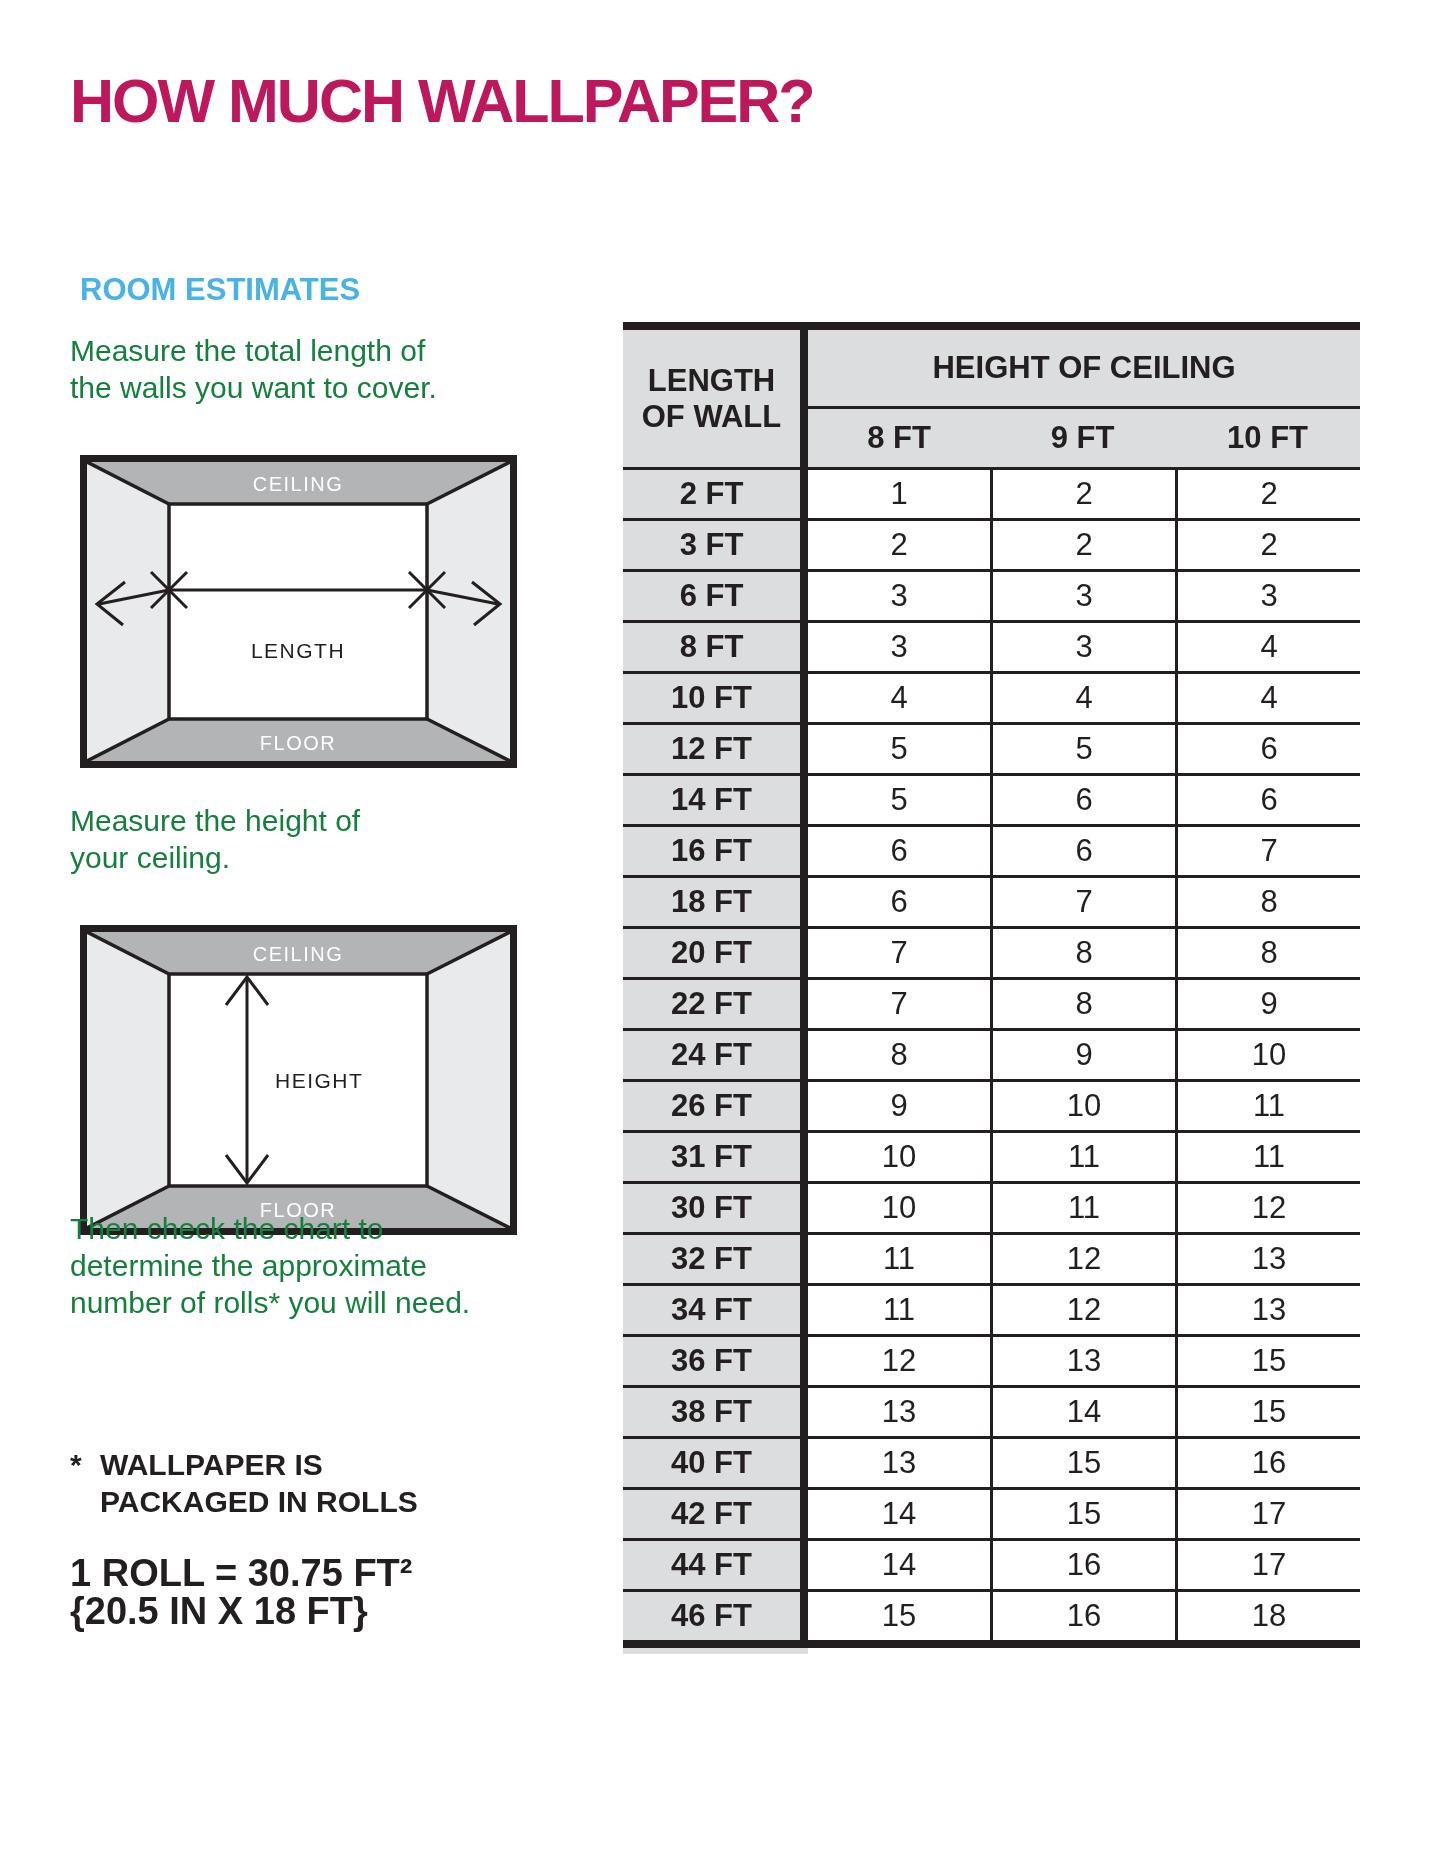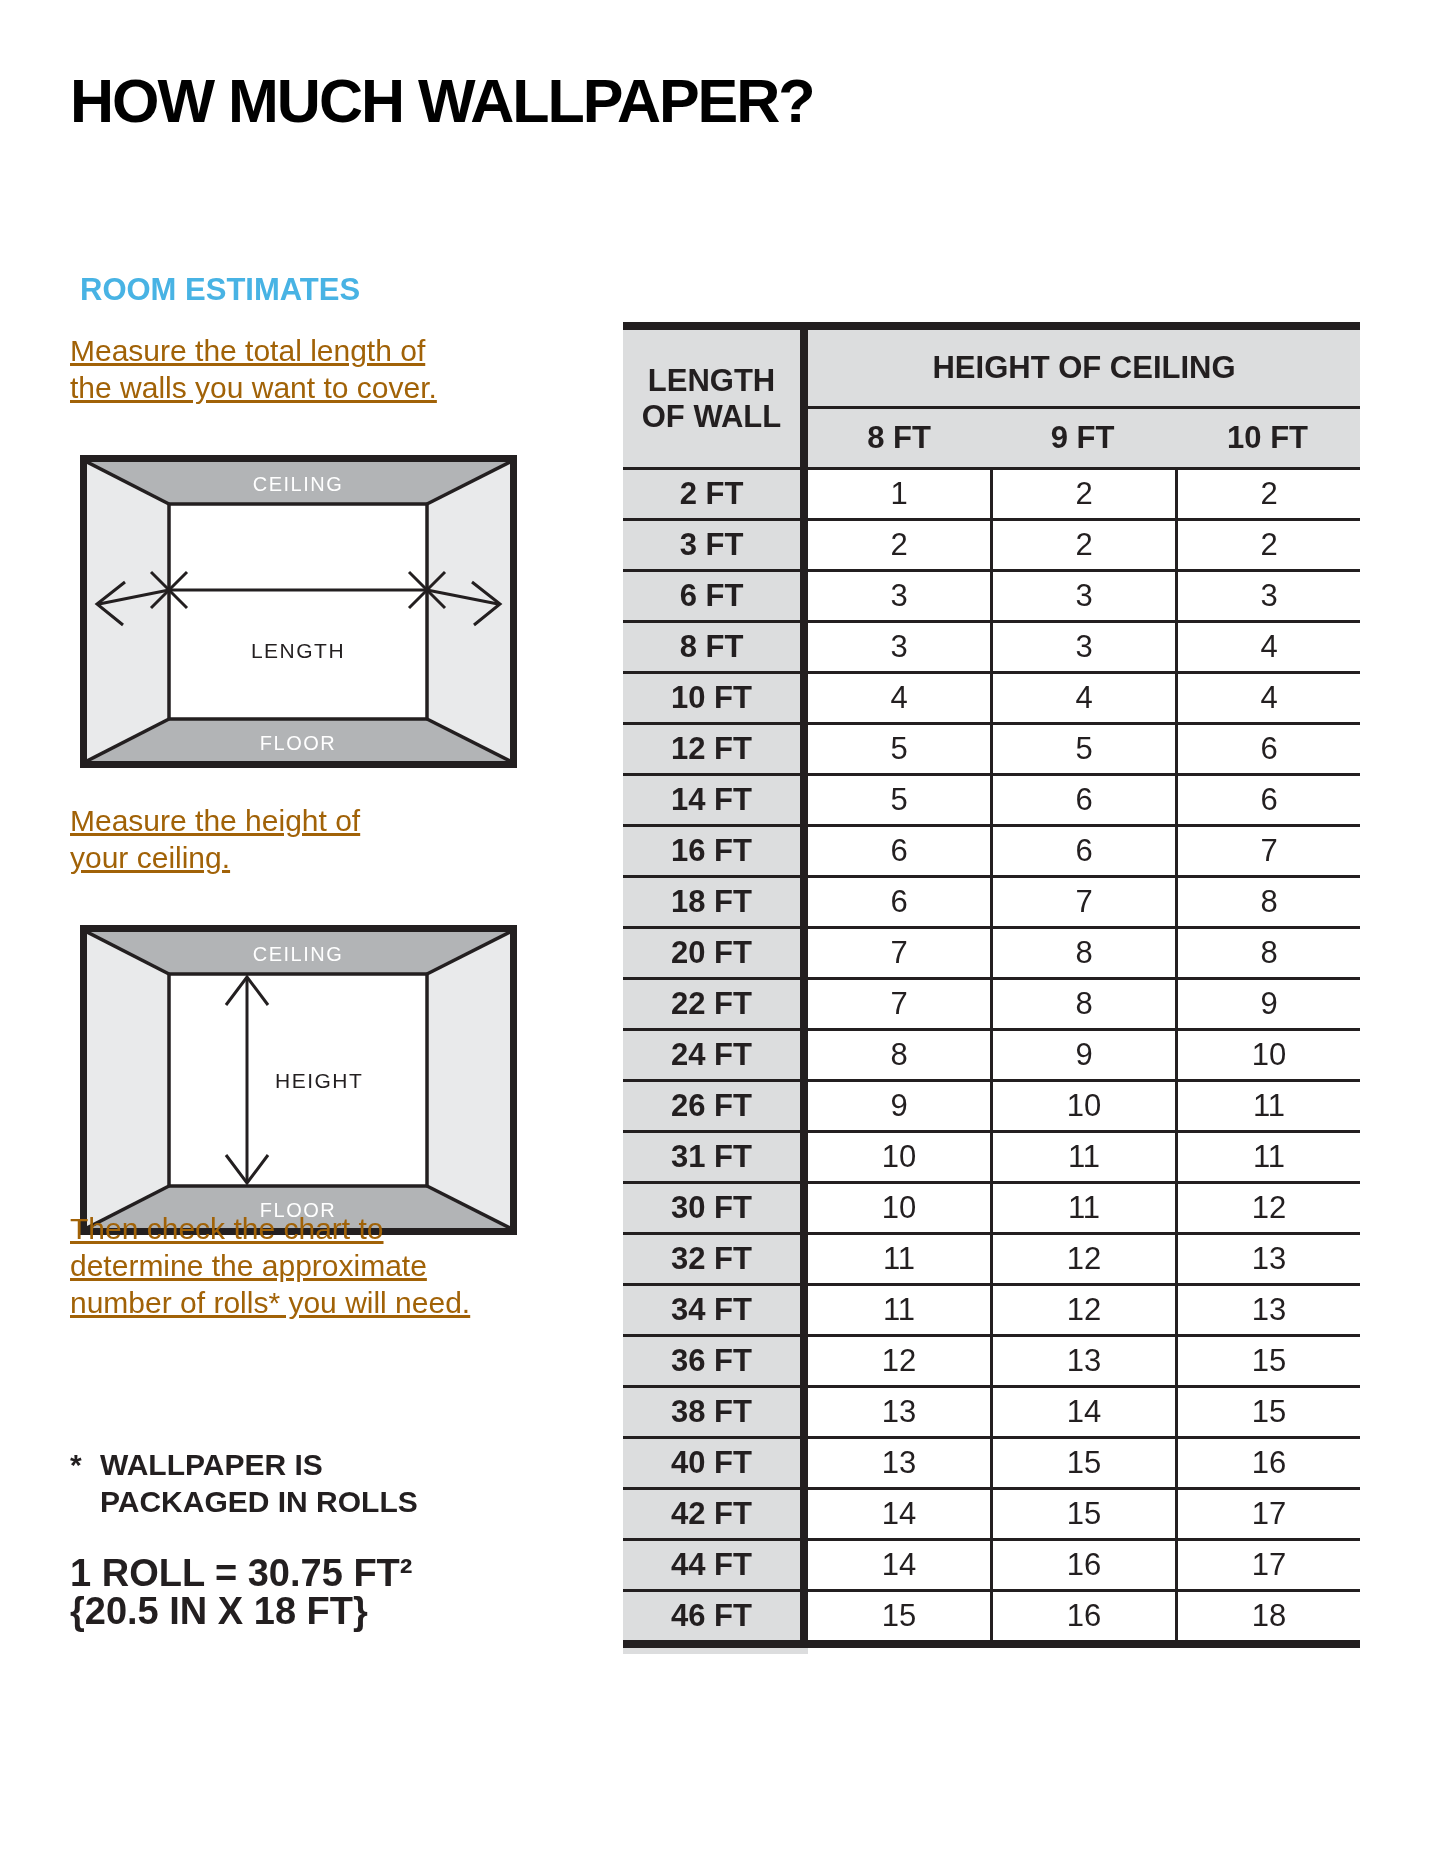--- a/index.html
+++ b/index.html
@@ -12,38 +12,37 @@
     color: #231f20;
     overflow: hidden;
   }
   .abs { position: absolute; }
 
   .title {
     left: 70px; top: 66px;
     font-size: 61px;
     font-weight: bold;
     letter-spacing: -2px;
-    color: #000000;
+    color: #be185d;
     white-space: nowrap;
   }
   .section-heading {
     font-size: 31px;
     font-weight: bold;
     color: #48b3e4;
     white-space: nowrap;
   }
   .room-heading { left: 70px; top: 272px; margin-left: 10px; }
   .rolls-heading { left: 623px; top: 272px; width: 737px; text-align: center; }
 
   .body-text {
     font-size: 30px;
     line-height: 37px;
     white-space: pre-line;
-    color: #a16207;
-    text-decoration: underline;
+    color: #15803d;
   }
   .p1 { left: 70px; top: 332px; }
   .p2 { left: 70px; top: 802px; }
   .p3 { left: 70px; top: 1210px; }
 
   .footnote {
     left: 70px; top: 1446px;
     display: flex;
     font-size: 30px;
     font-weight: bold;

